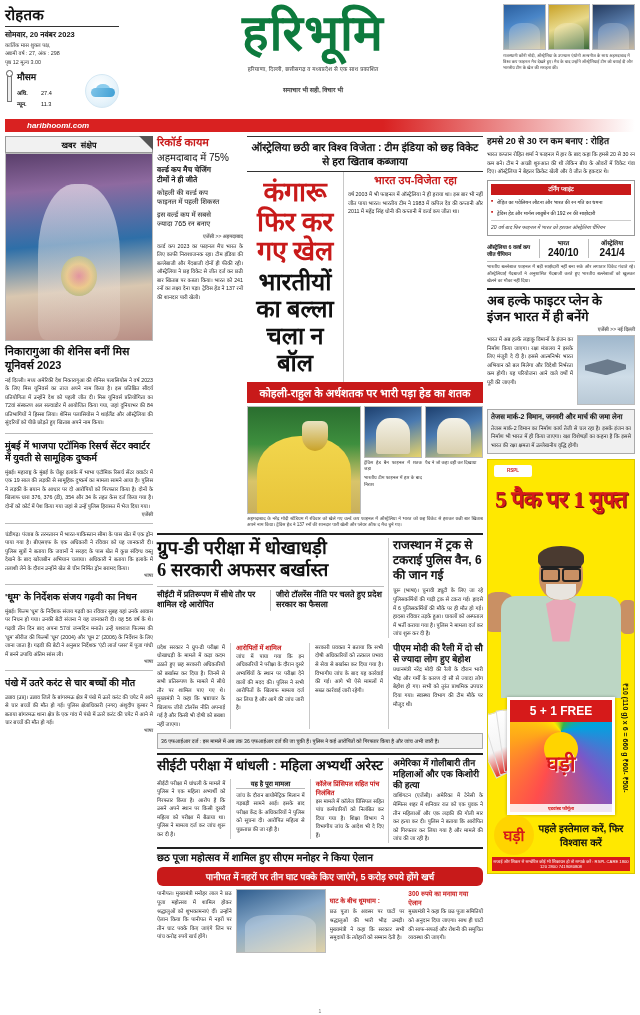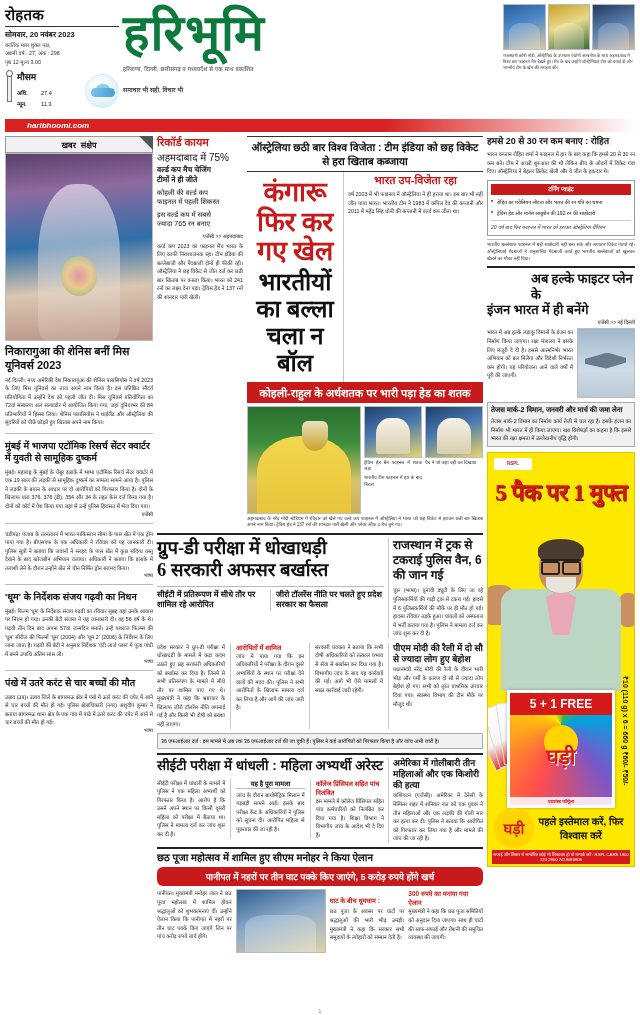--- a/index.html
+++ b/index.html
@@ -24,21 +24,21 @@
   .therm-stem { width:5px; height:26px; border:1px solid #777; background:#eee; margin-top:-1px; }
   .wx-body { flex:1; }
   .wx-title { font-size:9px; font-weight:bold; }
   .wx-rows { font-size:5.6px; margin-top:5px; line-height:1.9; }
   .wx-rows div { display:flex; }
   .wx-rows b { width:24px; font-weight:bold; }
   .wx-cloud { width:34px; height:34px; border-radius:50%; background:radial-gradient(circle at 40% 35%, #ffffff 0%, #e8f4fb 55%, #cfe7f5 100%); border:1px solid #d5e8f4; margin-left:2px; margin-top:4px; position:relative; overflow:hidden; }
   .wx-cloud:after { content:""; position:absolute; left:5px; top:13px; width:24px; height:9px; border-radius:9px; background:linear-gradient(110deg,#7fc4e8,#3f9fd4); }
   .wx-cloud:before { content:""; position:absolute; left:10px; top:9px; width:14px; height:10px; border-radius:50%; background:#8ccdee; }
 
-  .mh-center { flex:1; text-align:left; padding-top:6px; }
+  .mh-center { flex:1; text-align:center; padding-top:6px; }
   .logo { font-size:50px; line-height:.95; font-weight:bold; color:#0d7a3d; letter-spacing:1px; font-family:"Liberation Serif", serif; }
   .logo-sub { font-size:5.6px; color:#333; margin-top:7px; letter-spacing:.2px; }
   .logo-sub2 { font-size:6.2px; color:#444; margin-top:12px; font-weight:bold; }
 
   .mh-right { width:132px; }
   .mh-photos { display:flex; gap:2px; }
   .mh-photo { height:46px; flex:1; border:1px solid #bbb; position:relative; overflow:hidden; }
   .p1 { background:linear-gradient(160deg,#2b5f9e 0%,#4a86c8 40%,#d8c9a0 100%); }
   .p2 { background:linear-gradient(160deg,#c9a227 0%,#e8d98a 45%,#3a6a3a 100%); }
   .p3 { background:linear-gradient(160deg,#243a5e 0%,#5b7fae 50%,#c7b8a0 100%); }
@@ -363,27 +363,38 @@
         <div class="bodytxt" style="margin-top:3px;">भारत कप्तान रोहित शर्मा ने फाइनल में हार के बाद कहा कि हमसे 20 से 30 रन कम बने। टीम ने अच्छी शुरुआत की थी लेकिन बीच के ओवरों में विकेट गंवा दिए। ऑस्ट्रेलिया ने बेहतर क्रिकेट खेली और वे जीत के हकदार थे।</div>
       </div>
 
       <div class="boxed" style="margin-top:4px;">
         <div class="tag-red">टर्निंग प्वाइंट</div>
         <div class="bullet-li" style="margin-top:3px;">रोहित का पवेलियन लौटना और भारत की रन गति का थमना</div>
         <div class="bullet-li" style="margin-top:3px;">ट्रेविस हेड और मार्नस लाबुशेन की 192 रन की साझेदारी</div>
         <div class="ital-note">20 वर्ष बाद फिर फाइनल में भारत को हराकर ऑस्ट्रेलिया चैंपियन</div>
       </div>
 
+      <div class="scorebox">
+        <div style="flex:1.1;font-size:5.4px;font-weight:bold;line-height:1.3;">ऑस्ट्रेलिया 6 वर्ल्ड कप जीत चैंपियन</div>
+        <div class="score-cell">
+          <div class="score-team">भारत</div>
+          <div class="score-val">240/10</div>
+        </div>
+        <div class="score-cell">
+          <div class="score-team">ऑस्ट्रेलिया</div>
+          <div class="score-val">241/4</div>
+        </div>
+      </div>
 
       <div class="cap-box" style="border-top:1px solid #bbb;padding-top:2px;margin-top:3px;">भारतीय बल्लेबाज फाइनल में बड़ी साझेदारी नहीं बना सके और लगातार विकेट गंवाते रहे। ऑस्ट्रेलियाई गेंदबाजों ने अनुशासित गेंदबाजी करते हुए भारतीय बल्लेबाजों को खुलकर खेलने का मौका नहीं दिया।</div>
 
       <div class="subrule"></div>
 
       <div>
-        <div class="h-big" style="font-size:13px;margin-left:44px;">अब हल्के फाइटर प्लेन के</div>
+        <div class="h-big" style="font-size:13px;">अब हल्के फाइटर प्लेन के</div>
         <div class="h-big" style="font-size:13px;">इंजन भारत में ही बनेंगे</div>
         <div class="byline" style="margin-top:2px;">एजेंसी &gt;&gt; नई दिल्ली</div>
         <div style="display:flex; gap:4px; margin-top:3px;">
           <div style="flex:1;" class="bodytxt">भारत में अब हल्के लड़ाकू विमानों के इंजन का निर्माण किया जाएगा। रक्षा मंत्रालय ने इसके लिए मंजूरी दे दी है। इससे आत्मनिर्भर भारत अभियान को बल मिलेगा और विदेशी निर्भरता कम होगी। यह परियोजना आने वाले वर्षों में पूरी की जाएगी।</div>
           <div style="width:58px;">
             <div class="jet"></div>
           </div>
         </div>
         <div class="greybox" style="margin-top:4px;">
           <div style="font-size:7px;font-weight:bold;line-height:1.25;">तेजस मार्क-2 विमान, जनवरी और मार्च की जमा लेना</div>

